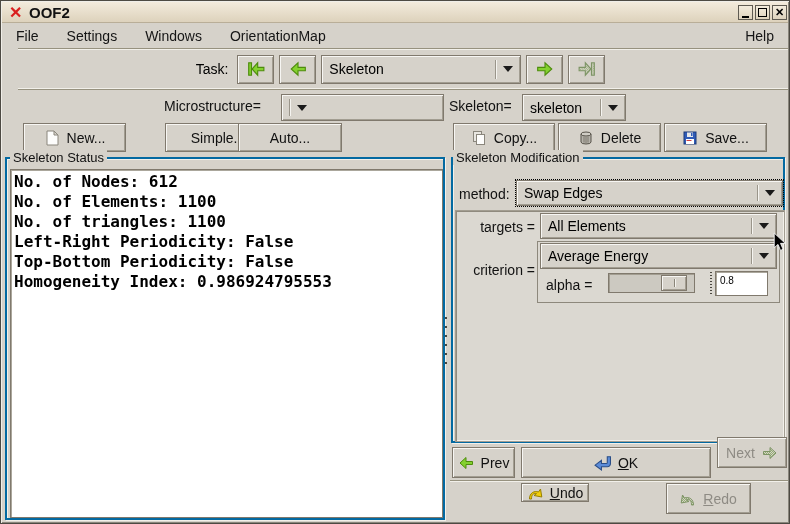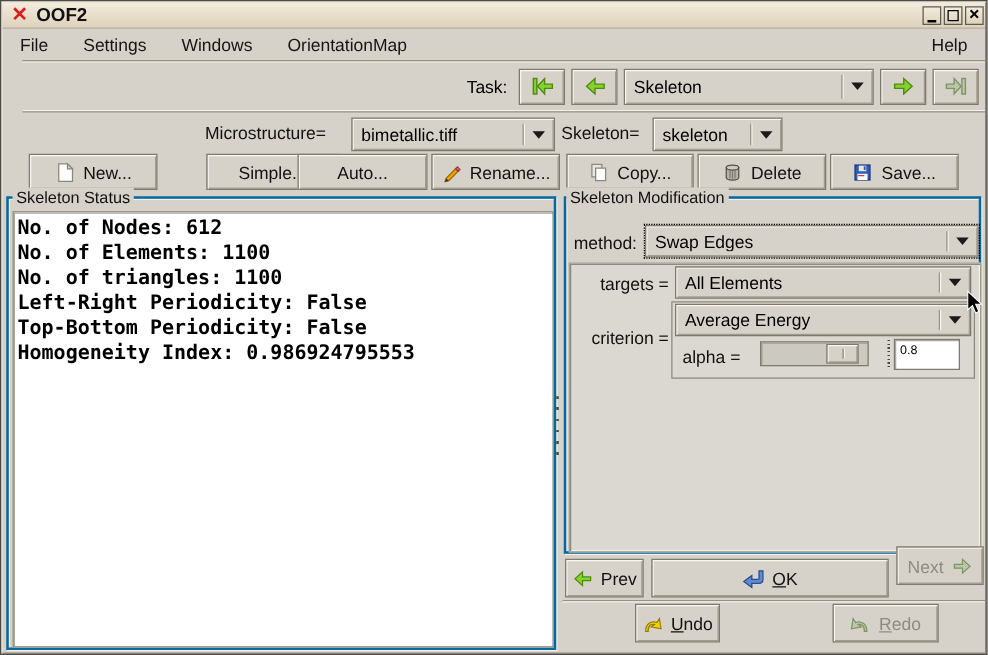--- a/index.html
+++ b/index.html
@@ -22,21 +22,21 @@
   
   .menubar{position:absolute;left:1px;top:23px;right:1px;height:24px;display:flex;align-items:center;
     padding:0 14px;font-size:14px;color:#151515;}
   .menu-item{margin-right:28px;}
   .menu-help{margin-left:auto;}
 
   
   .taskrow{position:absolute;left:1px;top:47px;right:1px;height:42px;
     border-top:1px solid #97927f;border-bottom:1px solid #97927f;
     box-shadow:inset 0 1px 0 #f2f0ea, inset 0 -1px 0 #f2f0ea;
-    display:flex;align-items:center;justify-content:flex-end;font-size:14px;margin-left:16px;}
+    display:flex;align-items:center;justify-content:center;font-size:14px;margin-left:16px;}
   .task-label{margin-right:9px;}
   .raised{background:var(--window_bg);border:1px solid var(--border_dark);
     box-shadow:inset 1px 1px 0 var(--border_light), inset -1px -1px 0 #a29d91;}
   .task-btn{width:37px;height:29px;display:flex;align-items:center;justify-content:center;margin-right:5px;}
   .combo{display:flex;align-items:center;background:var(--window_bg);border:1px solid var(--border_dark);
     box-shadow:inset 1px 1px 0 var(--border_light), inset -1px -1px 0 #a29d91;padding-left:7px;font-size:14px;}
   .combo .ct{flex:1;white-space:nowrap;overflow:hidden;}
   .combo .csep{width:2px;align-self:stretch;margin:4px 0;border-left:1px solid #9a958a;border-right:1px solid #f5f4f0;}
   .combo .carr{width:0;height:0;border-left:5px solid transparent;border-right:5px solid transparent;
     border-top:6px solid #1a1a1a;margin:0 7px 0 6px;}
@@ -140,21 +140,20 @@
     <span class="raised task-btn">
       <svg width="18" height="18" viewBox="0 0 16 16">
         <path d="M1,6.5 H6.5 V2.5 L11.5,8 6.5,13.5 V9.5 H1 z" fill="url(#stipG)" stroke="#7d9465"></path>
         <rect x="12" y="2.5" width="2.5" height="11" fill="url(#stipG)" stroke="#7d9465"></rect>
       </svg>
     </span>
   </div>
 
   <span class="lbl" style="left:163px;top:97px;">Microstructure=</span>
   <span class="combo abs" style="left:280px;top:93px;width:163px;height:27px;">
-    <span class="ct">bimetallic.tiff</span>
     <span class="csep"></span>
     <span class="carr"></span>
   </span>
   <span class="lbl" style="left:448px;top:97px;">Skeleton=</span>
   <span class="combo abs" style="left:521px;top:93px;width:104px;height:27px;">
     <span class="ct">skeleton</span>
     <span class="csep"></span>
     <span class="carr"></span>
   </span>
 
@@ -163,28 +162,20 @@
       <path d="M3,1 h7 l4,4 v10 H3 z" fill="#fdfdfc" stroke="#8a867c"></path>
       <path d="M10,1 v4 h4 z" fill="#d8d5cd" stroke="#8a867c"></path>
     </svg>
     <span>New...</span>
   </span>
   <span class="btn raised" style="left:128px;top:122px;width:106px;height:29px;margin-left:36px;">
     <span>Simple...</span>
   </span>
   <span class="btn raised" style="left:237px;top:122px;width:104px;height:29px;">
     <span>Auto...</span>
-  </span>
-  <span class="btn raised" style="left:344px;top:122px;width:103px;height:29px;">
-    <svg width="16" height="16" viewBox="0 0 16 16">
-      <path d="M4,12.5 l7.5,-7.5 2,2 -7.5,7.5 -3,1 z" fill="#f0a202" stroke="#9c6a00"></path>
-      <path d="M11.5,5 l1.5,-1.5 2,2 -1.5,1.5 z" fill="#e66a6a" stroke="#9c3a3a"></path>
-      <path d="M4,12.5 l-1,3 3,-1 z" fill="#3a3a3a"></path>
-    </svg>
-    <span>Rename...</span>
   </span>
   <span class="btn raised" style="left:452px;top:122px;width:102px;height:29px;">
     <svg width="16" height="16" viewBox="0 0 16 16">
       <rect x="2.5" y="1.5" width="8" height="10" fill="#e8e6e0" stroke="#8a867c"></rect>
       <rect x="5.5" y="4.5" width="8" height="10" fill="#fdfdfc" stroke="#8a867c"></rect>
     </svg>
     <span>Copy...</span>
   </span>
   <span class="btn raised" style="left:557px;top:122px;width:103px;height:29px;">
     <svg width="16" height="16" viewBox="0 0 16 16">
@@ -268,21 +259,21 @@
   </span>
   <span class="btn raised disabled" style="left:716px;top:436px;width:70px;height:31px;">
     <span>Next</span>
     <svg width="16" height="16" viewBox="0 0 16 16">
       <path d="M1.5,6.5 H8 V2.5 L14,8 8,13.5 V9.5 H1.5 z" fill="url(#stipG)" stroke="#7d9465"></path>
     </svg>
   </span>
 
   <div class="hsep" style="left:449px;top:479px;width:338px;"></div>
 
-  <span class="btn raised" style="left:507px;top:482px;width:68px;height:31px;">
+  <span class="btn raised" style="left:520px;top:482px;width:68px;height:19px;">
     <svg width="16" height="16" viewBox="0 0 16 16">
       <path d="M2.5,14 C2.5,8 7,5.5 11.5,7 L13.5,4 14.8,12 7,10.5 9.5,8.6 C6,8 4.5,10 4.5,14 Z" fill="var(--undo_yellow)" stroke="#967f00"></path>
     </svg>
     <span><u>U</u>ndo</span>
   </span>
   <span class="btn raised disabled" style="left:665px;top:482px;width:85px;height:31px;">
     <svg width="16" height="16" viewBox="0 0 16 16">
       <g transform="translate(16,0) scale(-1,1)">
         <path d="M2.5,14 C2.5,8 7,5.5 11.5,7 L13.5,4 14.8,12 7,10.5 9.5,8.6 C6,8 4.5,10 4.5,14 Z" fill="url(#stipG)" stroke="#7d9465"></path>
       </g>

